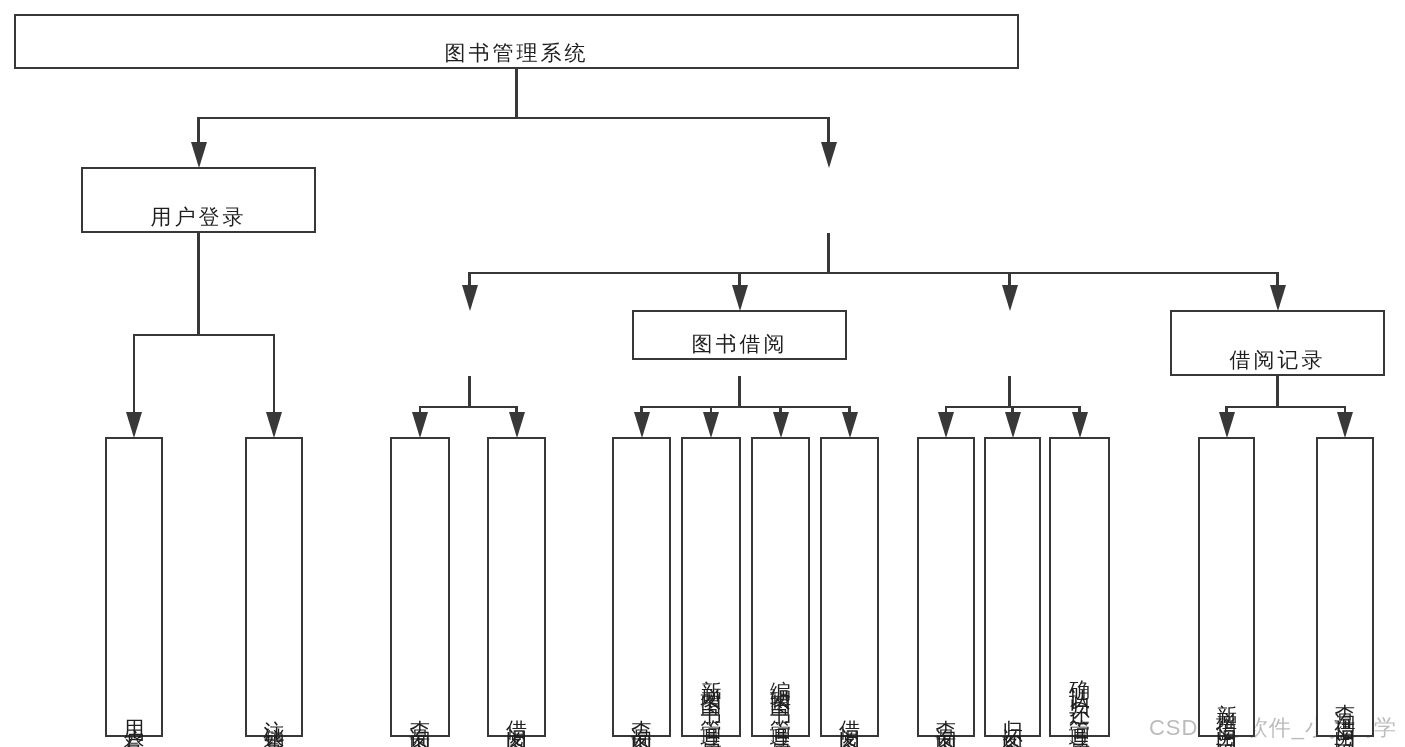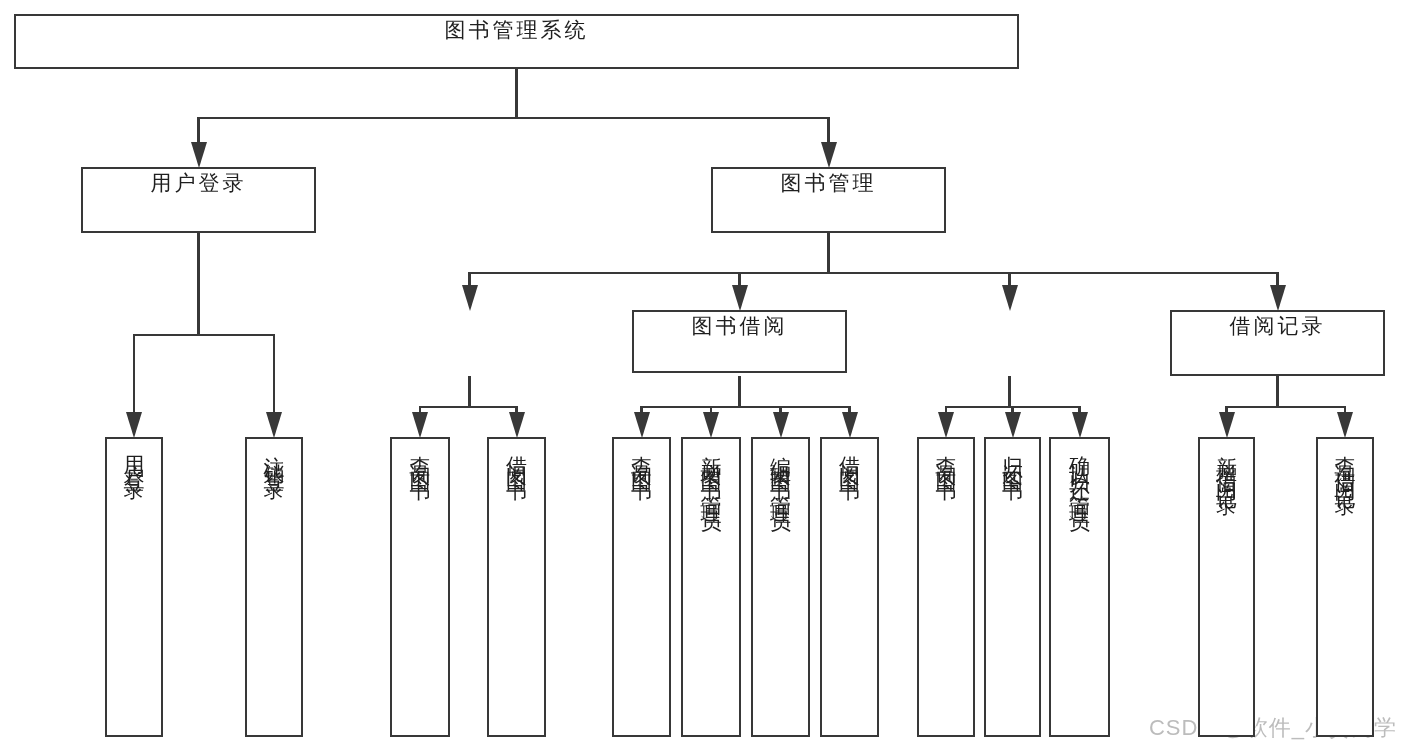--- a/index.html
+++ b/index.html
@@ -8,21 +8,21 @@
     position:relative;
     width:1405px;height:747px;
     background:var(--bg,#ffffff);
     overflow:hidden;
   }
   .node{
     position:absolute;
     box-sizing:border-box;
     background:#ffffff;
     border:2.5px solid var(--line,#383838);
-    display:flex;align-items:flex-start;justify-content:center;
+    display:flex;align-items:flex-end;justify-content:center;
   }
   .node .label{
     font-size:21px;
     color:var(--text,#1f1f1f);
     letter-spacing:3px;
     white-space:nowrap;
     font-family:"Liberation Sans", sans-serif;
   }
   .node.v .label{
     writing-mode:vertical-rl;
@@ -53,24 +53,21 @@
 <body>
 
 <div class="canvas" style="--line: #383838; --text: #1f1f1f; --bg: #ffffff; --wm: #bcbcbc;">
   <div class="watermark">CSDN @软件_小贺同学</div>
 <div class="node h" style="left: 14px; top: 14px; width: 1005px; height: 55px;">
       <span class="label">图书管理系统</span>
     </div>
     <div class="node h" style="left: 81px; top: 167px; width: 235px; height: 66px;">
       <span class="label">用户登录</span>
     </div>
-    <div class="node h" style="left: 711px; top: 167px; width: 235px; height: 66px;">
-      <span class="label">图书管理</span>
-    </div>
-    <div class="node h" style="left: 632px; top: 310px; width: 215px; height: 63px;">
+    <div class="node h" style="left: 632px; top: 310px; width: 215px; height: 50px;">
       <span class="label">图书借阅</span>
     </div>
     <div class="node h" style="left: 1170px; top: 310px; width: 215px; height: 66px;">
       <span class="label">借阅记录</span>
     </div>
     <div class="node v" style="left: 105px; top: 437px; width: 58px; height: 300px;">
       <span class="label">用户登录</span>
     </div>
     <div class="node v" style="left: 245px; top: 437px; width: 58px; height: 300px;">
       <span class="label">注销登录</span>

